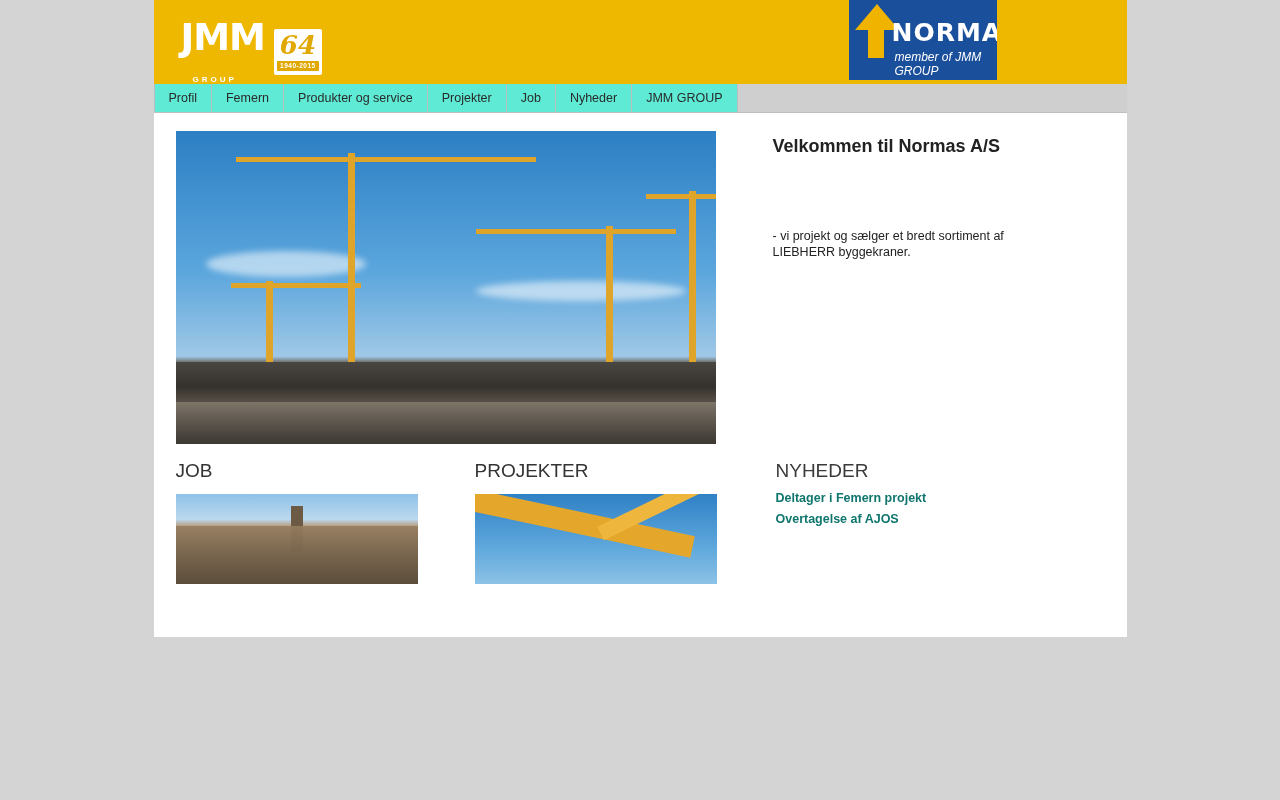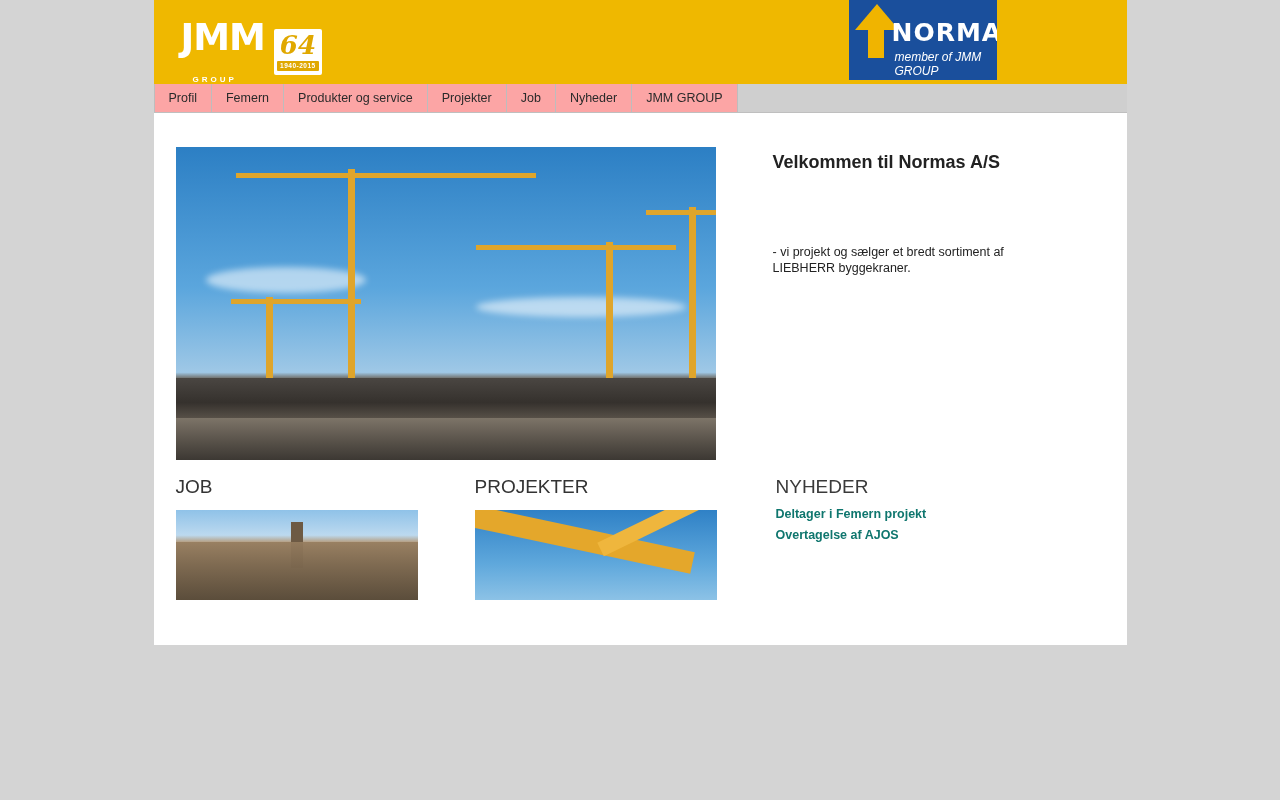--- a/index.html
+++ b/index.html
@@ -135,21 +135,21 @@
     border-bottom: 1px solid #bfbfbf;
   }
   .nav-item {
     padding: 0 14px;
     display: flex;
     align-items: center;
     font-size: 12.5px;
     color: #2a2a2a;
     border-right: 1px solid #bdbdbd;
     cursor: pointer;
-    background: #fca5a5;
+    background: #5eead4;
   }
   .nav-item:first-child { border-left: 1px solid #bdbdbd; }
   .nav-spacer { flex: 1; }
   .search-area {
     display: flex;
     align-items: center;
     padding-right: 10px;
   }
   .search-input {
     width: 140px;
@@ -167,23 +167,22 @@
     font-size: 12.5px;
     color: #222;
     cursor: pointer;
     padding: 0 6px;
     font-family: "Liberation Sans", sans-serif;
   }
 
   
   .content {
     position: relative;
-    padding: 18px 22px 28px 22px;
+    padding: 18px 22px 36px 22px;
     min-height: 470px;
-    margin-top: 16px;
   }
   .top-row {
     display: flex;
   }
   .hero {
     width: 540px;
     height: 313px;
     position: relative;
     overflow: hidden;
     background: linear-gradient(to bottom, #2c7fc4 0%, #5ba6dd 45%, #9fc8e6 72%, #6d6a63 74%, #4b4741 100%);

